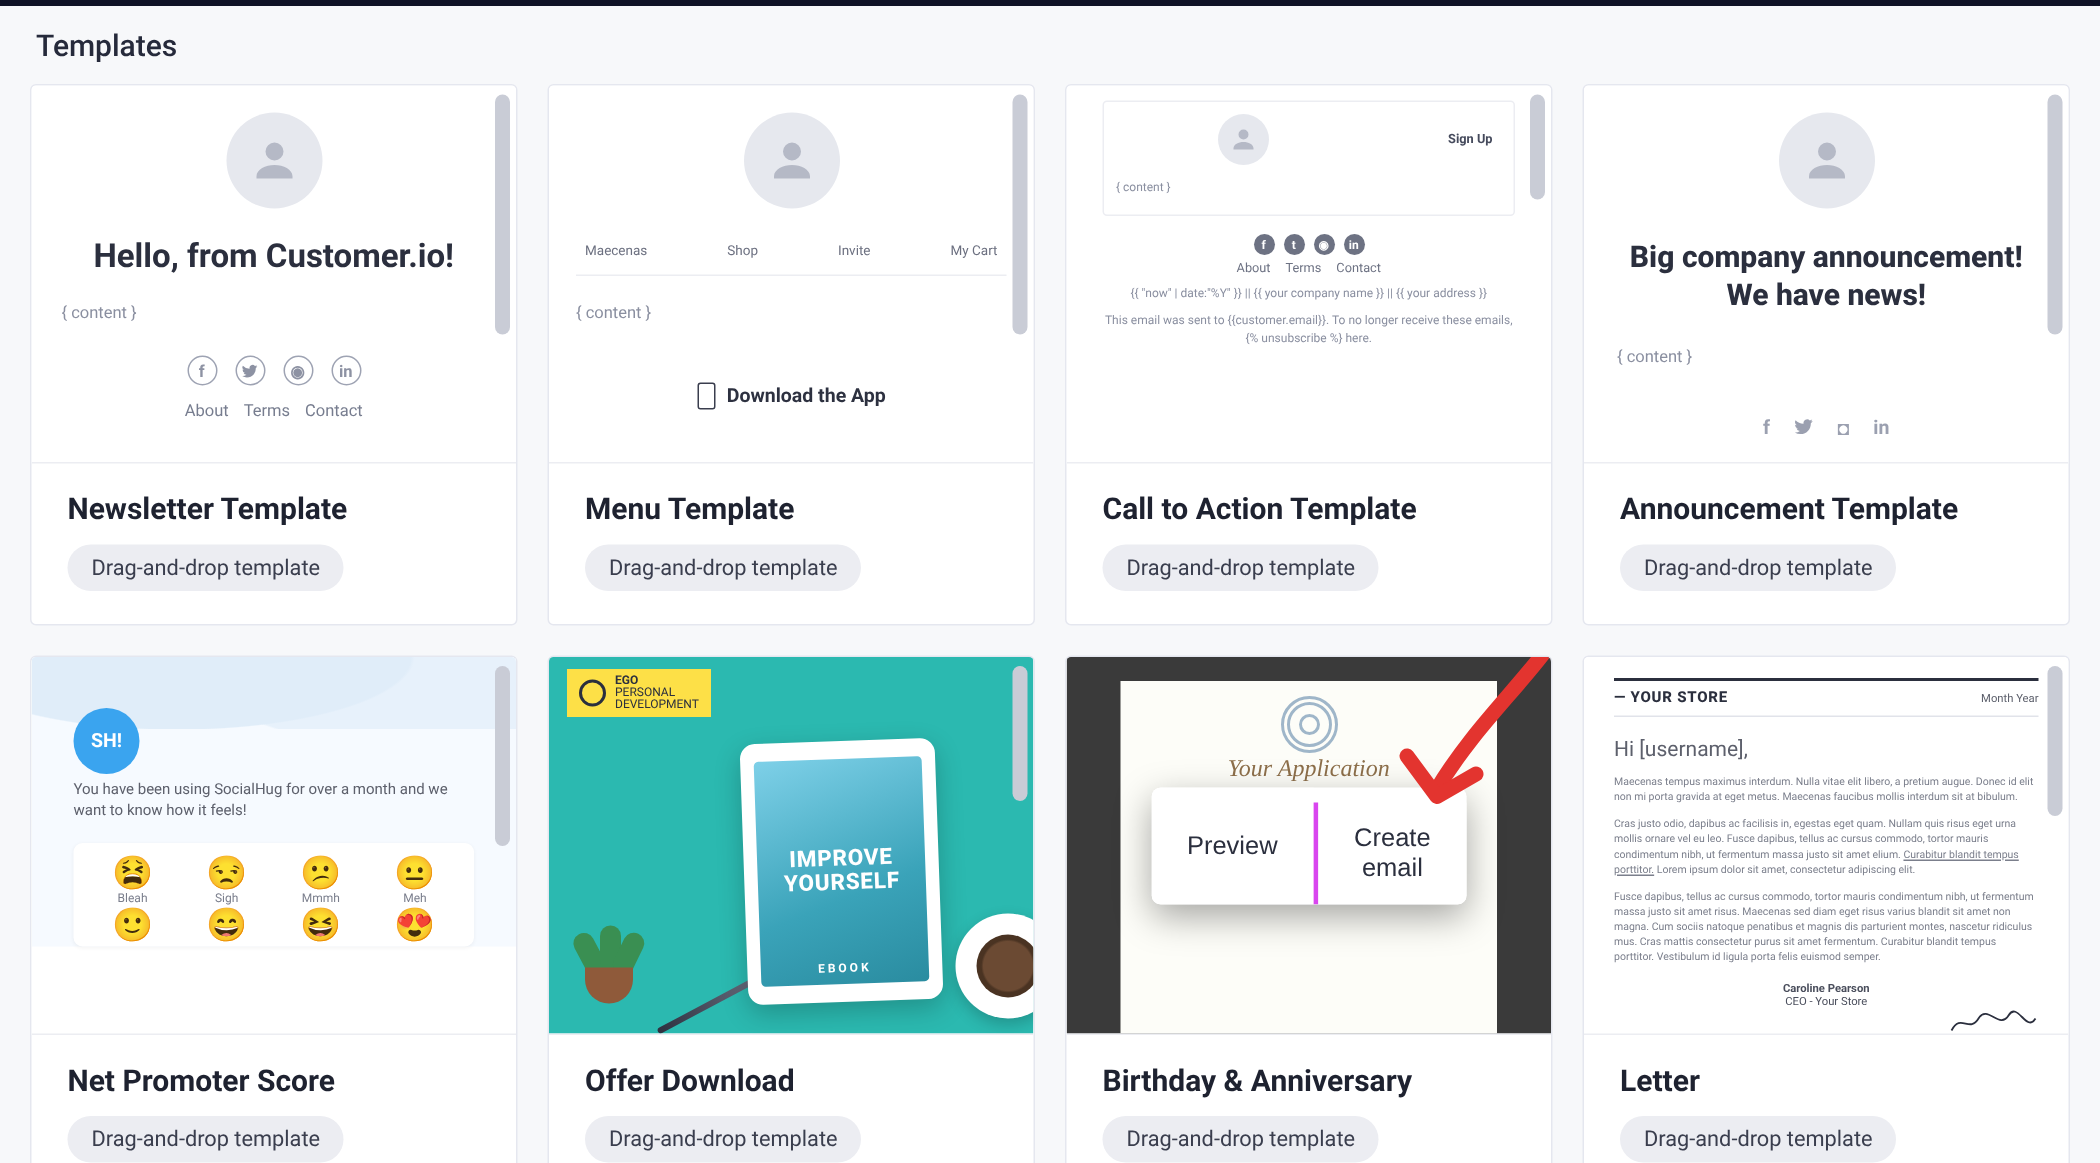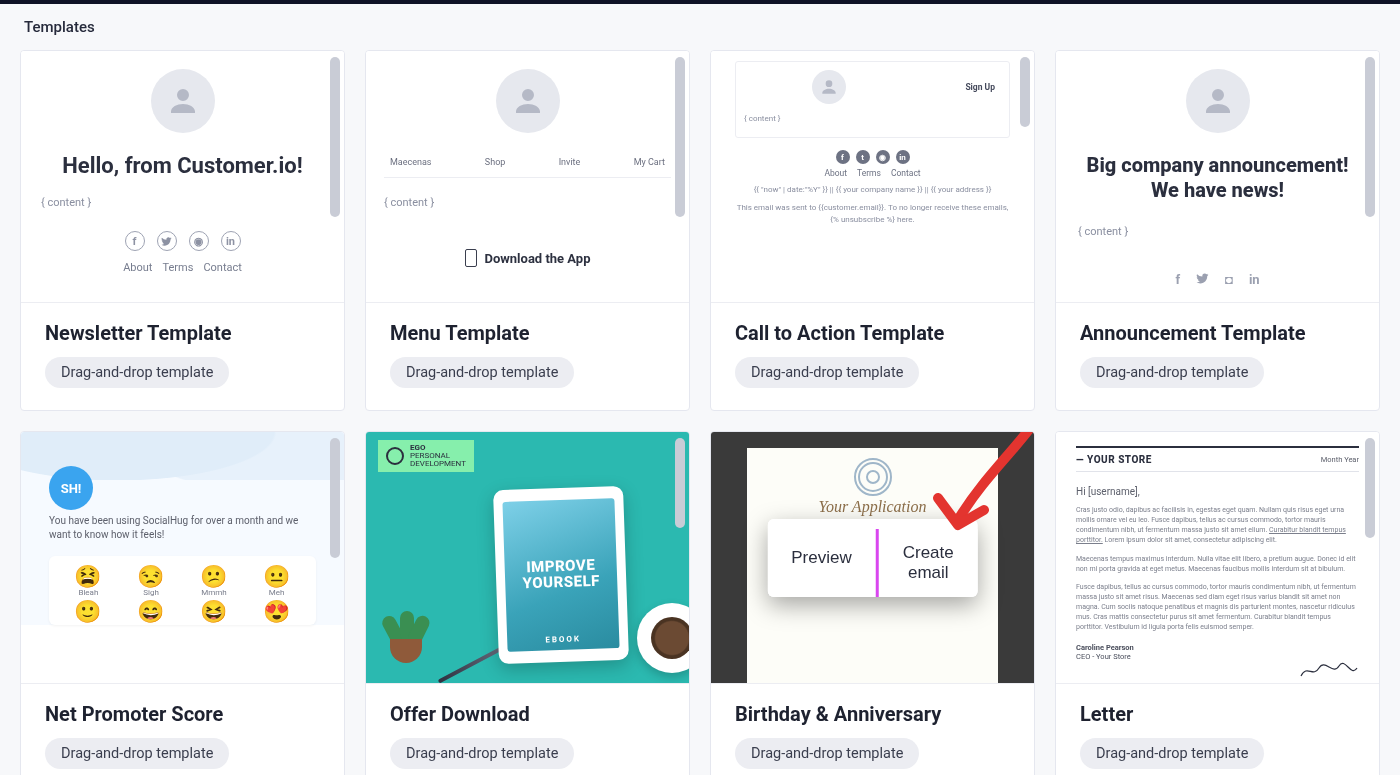--- a/index.html
+++ b/index.html
@@ -7,21 +7,21 @@
     font-family: -apple-system, BlinkMacSystemFont, "Segoe UI", Roboto, Helvetica, Arial, sans-serif;
     background: #f7f8fa;
     color: #1f2330;
     width: 1400px;
   }
   .topbar { height: 4px; background: #0f1226; }
   .page {
     padding: 14px 20px 40px 20px;
   }
   .section-title {
-    font-size: 15px;
+    font-size: 20px;
     color: #262a3b;
     font-weight: 500;
     margin-bottom: 14px;
     padding-left: 4px;
   }
   .grid {
     display: grid;
     grid-template-columns: repeat(4, 1fr);
     gap: 20px;
   }
@@ -135,21 +135,21 @@
   .emoji-grid {
     margin-top:14px; background:#fff; border-radius:6px; padding:10px 10px 2px;
     display:grid; grid-template-columns:repeat(4,1fr); gap:4px 4px;
     box-shadow:0 1px 3px rgba(0,0,0,.05);
   }
   .emoji-cell { text-align:center; font-size:8px; color:#7a7e8c;}
   .emoji-cell .face { font-size:22px; line-height:1;}
 
   
   .t-offer { background:#2bb9b0; position:relative; height:100%; }
-  .t-offer .logo { position:absolute; top:8px; left:12px; display:flex; gap:6px; align-items:center; background:#86efac; padding:4px 8px;}
+  .t-offer .logo { position:absolute; top:8px; left:12px; display:flex; gap:6px; align-items:center; background:#fde047; padding:4px 8px;}
   .t-offer .logo .mark { width:18px;height:18px;border:2px solid #2b2f3e;border-radius:50%;position:relative;}
   .t-offer .logo .txt { font-size:8px; line-height:1; color:#2b2f3e; font-weight:700;}
   .ipad {
     position:absolute; left:130px; top:56px;
     width:130px; height:174px; background:#fff; border-radius:10px;
     box-shadow:0 6px 18px rgba(0,0,0,.22);
     transform:rotate(-2deg);
     display:flex; align-items:center; justify-content:center; flex-direction:column;
   }
   .ipad .screen {
@@ -191,24 +191,24 @@
     border:none; background:#fff; padding:14px 24px; font-size:17px; color:#2b2f3e; cursor:pointer;
   }
   .action-pair button + button { border-left:3px solid #d946ef;margin-top:10px; }
   
   .arrow { position:absolute; right:-24px; top:-42px; pointer-events:none; }
 
   
   .t-letter { padding:14px 20px 0 20px; font-size:7.5px; color:#5d606c; }
   .t-letter .hdr { display:flex; justify-content:space-between; align-items:center; border-top:2px solid #2b2f3e; border-bottom:1px solid #e1e3ea; padding:6px 0; }
   .t-letter .store { font-weight:800; font-size:10px; letter-spacing:.5px; color:#2b2f3e; }
-  .t-letter .greet { margin-top:14px; font-size:10px;}
+  .t-letter .greet { margin-top:14px; font-size:14px;}
   .t-letter p { margin-top:8px; line-height:1.45; font-size:7px; color:#7b7f8c;}
   .t-letter p .u { text-decoration:underline; }
-  .t-letter .sig { text-align:left; margin-top:10px; font-size:7.5px; color:#4a4e5c; line-height:1.3;}
+  .t-letter .sig { text-align:center; margin-top:10px; font-size:7.5px; color:#4a4e5c; line-height:1.3;}
   .t-letter .sig .name{font-weight:700;}
   .t-letter .sig svg{display:block;margin-left:auto;}
 </style>
 </head>
 <body>
 
 <div class="topbar"></div>
 <div class="page">
   <div class="section-title">Templates</div>
 
@@ -469,24 +469,24 @@
     </div>
 
     <div class="card">
       <div class="thumb">
         <div class="t-letter">
           <div class="hdr">
             <span class="store">— <span>YOUR STORE</span></span>
             <span>Month Year</span>
           </div>
           <div class="greet">Hi [username],</div>
+          <p>Maecenas tempus maximus interdum. Nulla vitae elit libero, a pretium augue. Donec id elit non mi porta gravida at eget metus. Maecenas faucibus mollis interdum sit at bibulum.</p>
           <p>
             <span>Cras justo odio, dapibus ac facilisis in, egestas eget quam. Nullam quis risus eget urna mollis ornare vel eu leo. Fusce dapibus, tellus ac cursus commodo, tortor mauris condimentum nibh, ut fermentum massa justo sit amet elium. </span><span class="u">Curabitur blandit tempus porttitor.</span><span> Lorem ipsum dolor sit amet, consectetur adipiscing elit.</span>
           </p>
-          <p>Maecenas tempus maximus interdum. Nulla vitae elit libero, a pretium augue. Donec id elit non mi porta gravida at eget metus. Maecenas faucibus mollis interdum sit at bibulum.</p>
           <p>Fusce dapibus, tellus ac cursus commodo, tortor mauris condimentum nibh, ut fermentum massa justo sit amet risus. Maecenas sed diam eget risus varius blandit sit amet non magna. Cum sociis natoque penatibus et magnis dis parturient montes, nascetur ridiculus mus. Cras mattis consectetur purus sit amet fermentum. Curabitur blandit tempus porttitor. Vestibulum id ligula porta felis euismod semper.</p>
           <div class="sig">
             <div class="name">Caroline Pearson</div>
             <div>CEO - Your Store</div>
             <svg width="60" height="18" viewBox="0 0 60 18">
                 <path d="M2 14 C 8 2, 14 16, 20 6 S 34 14, 40 4 52 16 58 6" stroke="#2b2f3e" stroke-width="1.2" fill="none"></path>
               </svg>
           </div>
 
         </div>

